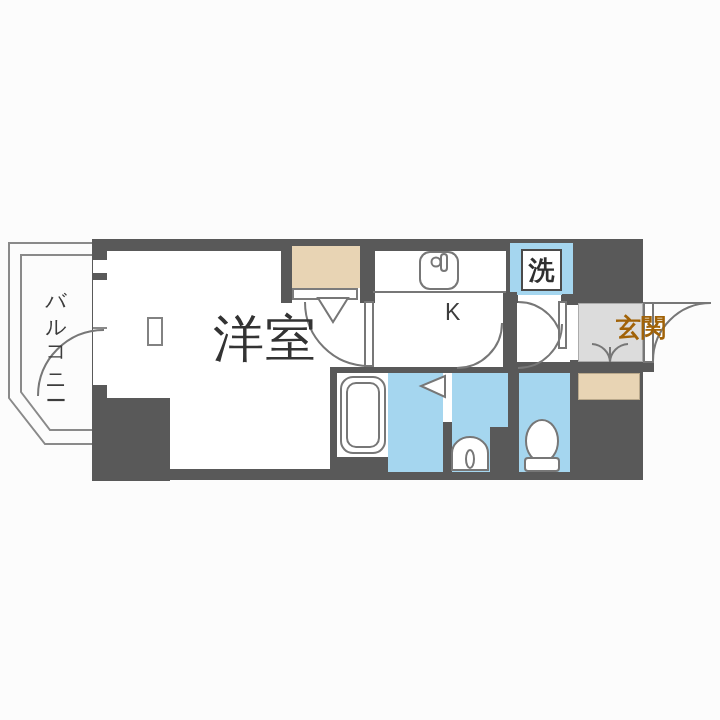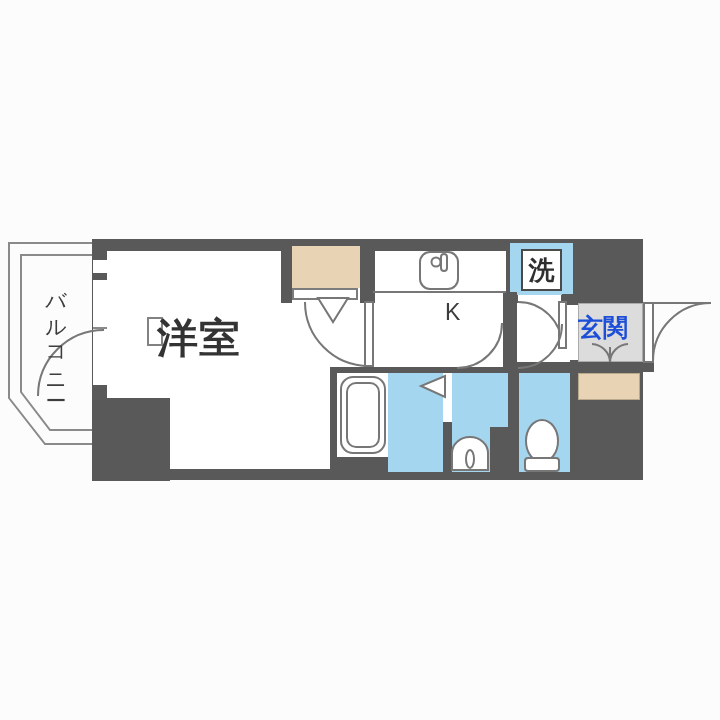--- a/index.html
+++ b/index.html
@@ -22,24 +22,24 @@
   .wall{background:var(--wall);}
   .white{background:#ffffff;}
   .blue{background:var(--water);}
   .beige{background:var(--beige);}
   .gray{background:var(--genkan);}
   svg.overlay{position:absolute;left:0;top:0;width:720px;height:720px;pointer-events:none;}
   .ln{fill:none;stroke:var(--line);stroke-width:2;}
   .lnthin{fill:none;stroke:#8a8a8a;stroke-width:2;}
   .wfill{fill:#ffffff;stroke:var(--line);stroke-width:2;}
   .label{position:absolute;color:var(--text);white-space:nowrap;}
-  .room-label{width:160px;text-align:left;font-size:41px;line-height:43px;font-weight:700;letter-spacing:1px;}
+  .room-label{width:160px;text-align:right;font-size:51px;line-height:43px;font-weight:400;letter-spacing:1px;}
   .balcony-label{writing-mode:vertical-rl;text-orientation:mixed;font-size:21px;letter-spacing:4px;font-weight:500;color:#3d3d3d;}
   .k-label{font-size:23px;font-weight:500;color:#3d3d3d;}
-  .genkan-label{width:88px;text-align:left;font-size:25px;font-weight:600;color:#1d4ed8;}
+  .genkan-label{width:88px;text-align:right;font-size:25px;font-weight:600;color:#a16207;}
   .washer-box{border:2px solid #4a4a4a;display:flex;align-items:center;justify-content:center;
     font-size:26px;font-weight:600;color:#2f2f2f;}
   .closet-bar{border:2px solid #7c7c7c;}
   .pillar{border:2px solid #828282;background:#fff;}
   .shoe{border:1px solid #b9a88b;}
   .genkan-floor{border:1px solid #ababab;}
 </style>
 </head>
 <body>
 

